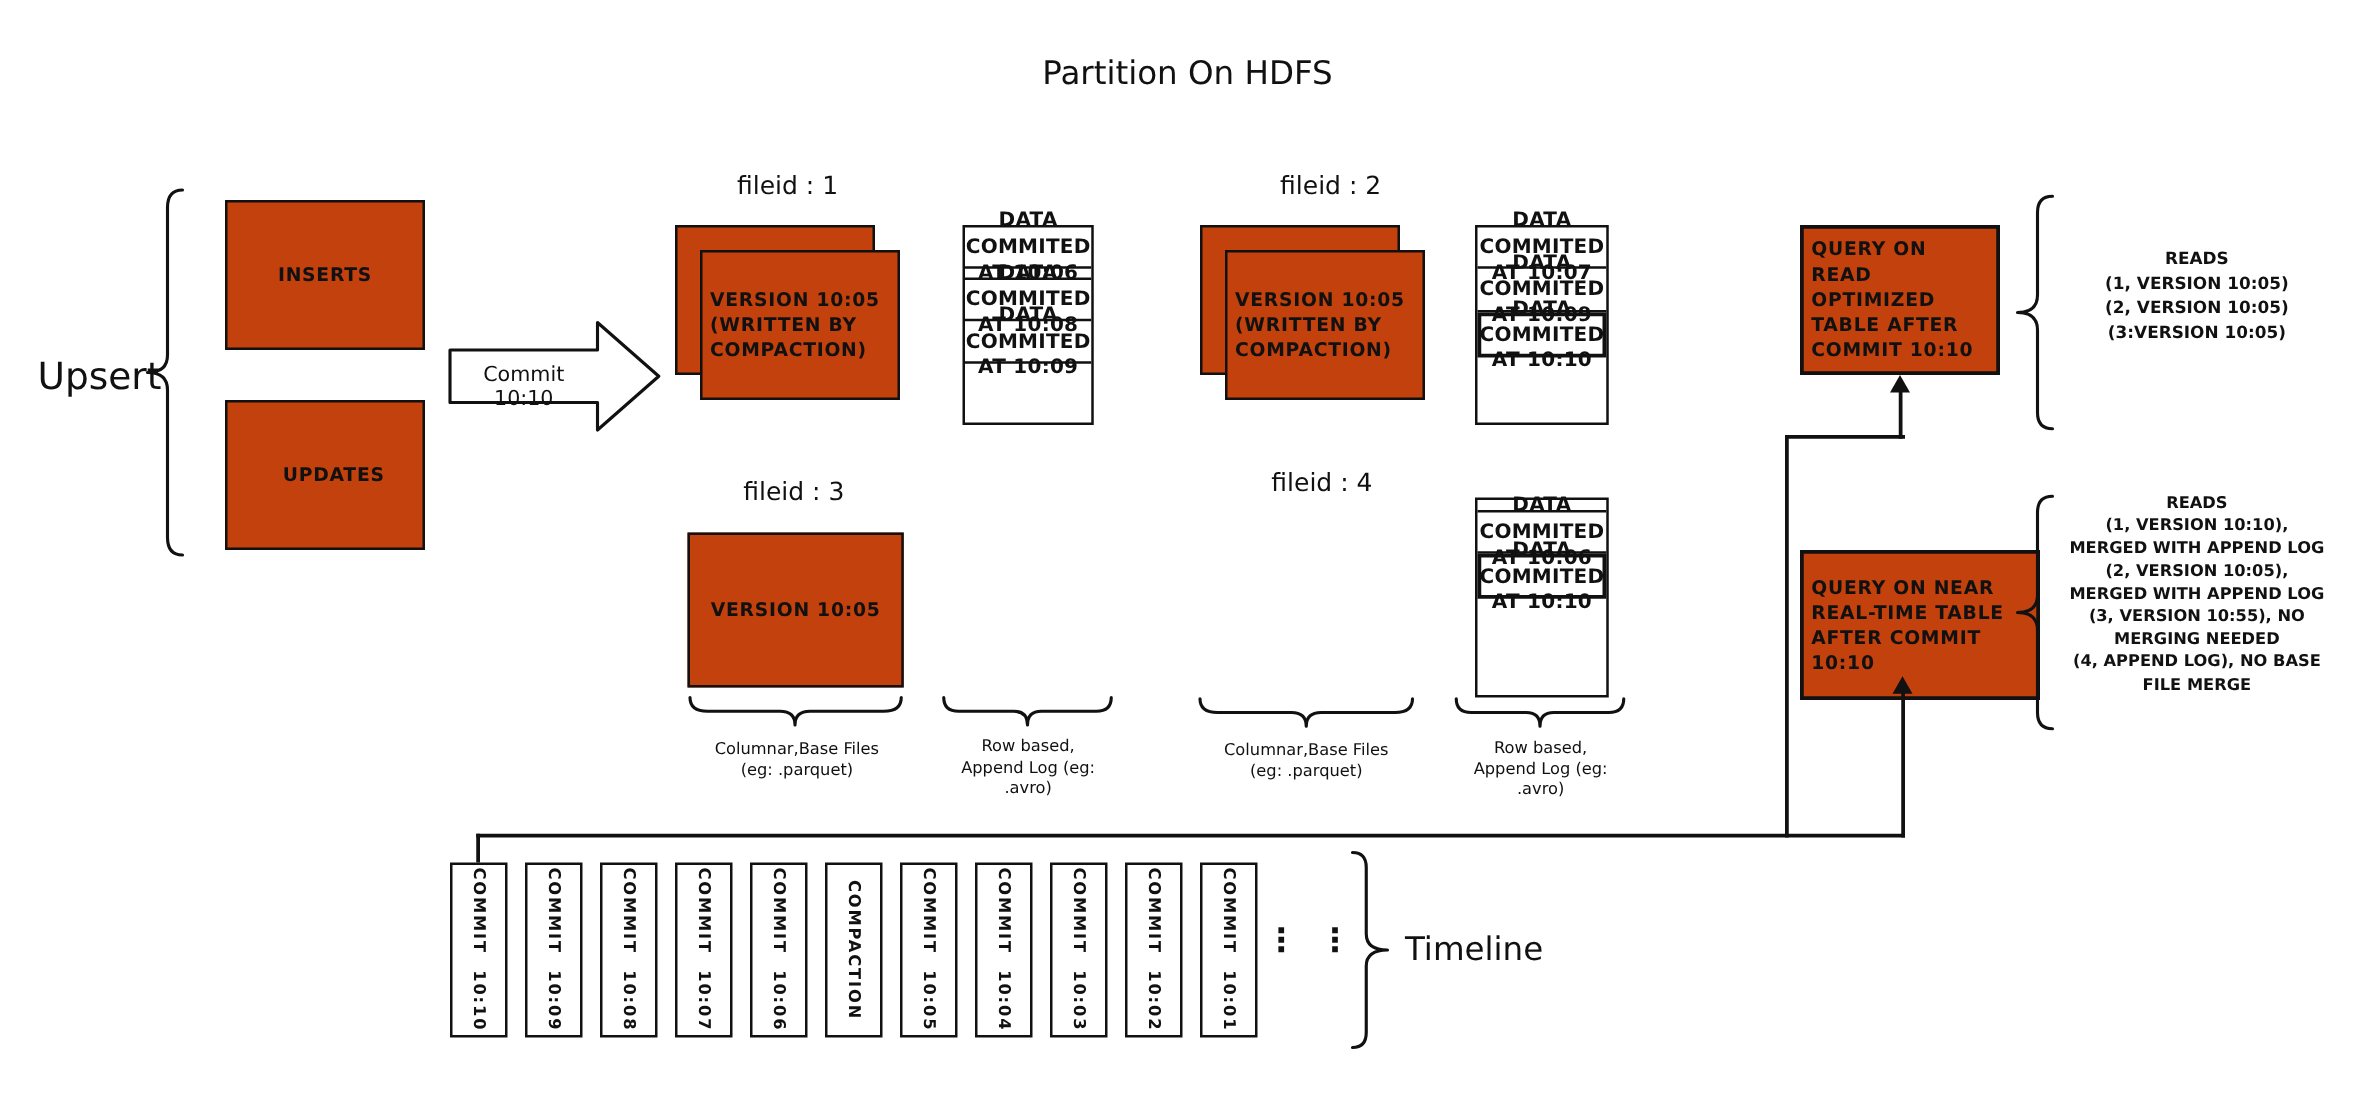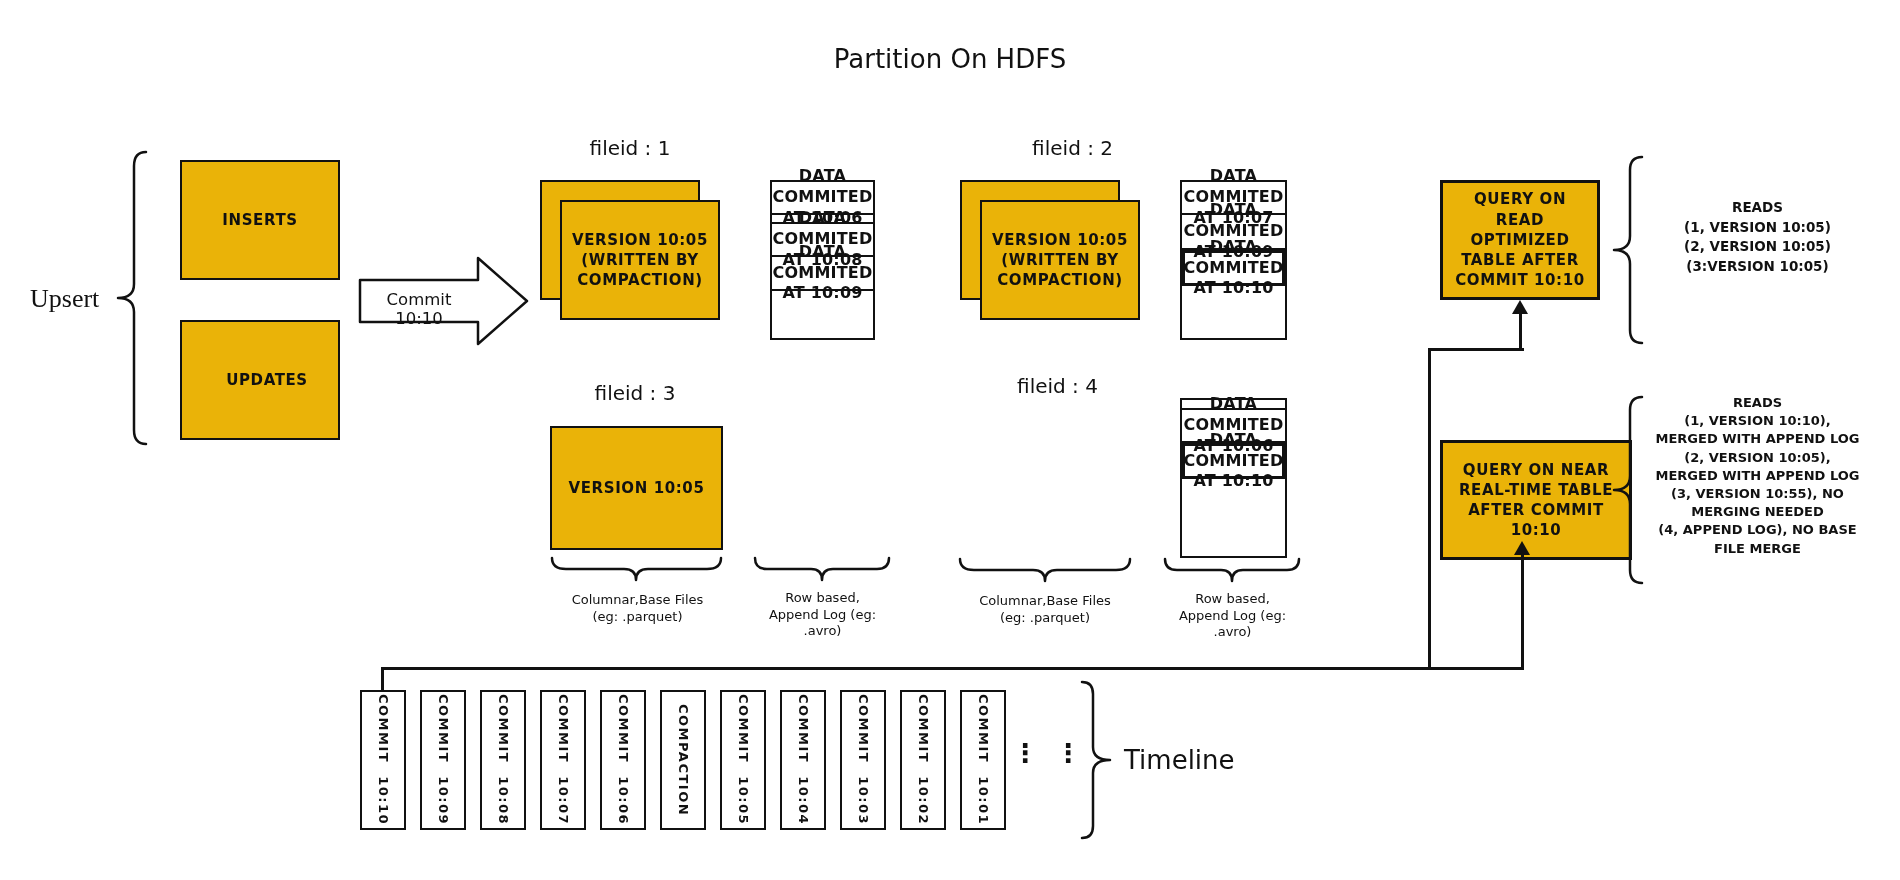--- a/index.html
+++ b/index.html
@@ -1,21 +1,21 @@
 <!DOCTYPE html>
 <html><head>
 <meta charset="utf-8">
 <style>
   :root { --ink:#111; }
   * { box-sizing:border-box; margin:0; padding:0; }
   html,body { background:#fff; }
   body { font-family:"DejaVu Sans", sans-serif; color:var(--ink); }
   #canvas { position:relative; width:1900px; height:880px; background:#fff; overflow:hidden; }
-  .box { position:absolute; border:2.5px solid var(--ink); background:#eab308;
-         display:flex; align-items:center; justify-content:center; text-align:center; }
+  .box { position:absolute; border:2.5px solid var(--ink); background:#c2410c;
+         display:flex; align-items:center; justify-content:center; }
   .caps { font-weight:bold; letter-spacing:.6px; }
   .hand { font-weight:normal; }
 
   .bigbox-text { font-size:15px; line-height:1.35; padding:6px; }
   .fileid { position:absolute; font-size:20px; text-align:center; }
 
   
   .log { position:absolute; border:2.5px solid var(--ink); background:#fff;
          display:flex; flex-direction:column; }
   .seg { border-bottom:2.5px solid var(--ink); display:flex; align-items:center;
@@ -42,21 +42,21 @@
   .reads div { white-space:nowrap; }
   #reads-ro { font-size:13.5px; line-height:1.45; }
   #reads-rt { font-size:13px; line-height:1.4; }
 
   svg.stroke { position:absolute; overflow:visible; }
   svg.stroke path, svg.stroke polygon { fill:none; stroke:var(--ink); stroke-width:2.5;
     stroke-linecap:round; stroke-linejoin:round; }
   svg.stroke polygon { fill:#fff; }
 
   #title { position:absolute; left:750px; top:44px; width:400px; text-align:center; font-size:26px; }
-  #upsert-label { position:absolute; left:30px; top:284px; font-size:26px;font-family:Liberation Serif, serif; }
+  #upsert-label { position:absolute; left:30px; top:284px; font-size:30px; }
   #timeline-label { position:absolute; left:1124px; top:745px; font-size:26px; }
   #commit-arrow-label { position:absolute; left:362px; top:290px; width:114px;
                         text-align:center; font-size:16.5px; }
 </style>
 </head>
 <body>
 
 <div id="canvas">
 
   <div id="title" class="hand">Partition On HDFS</div>
@@ -77,21 +77,21 @@
   <div class="box" style="left:540px; top:180px; width:160px; height:120px;"></div>
   <div class="box caps bigbox-text" style="left:560px; top:200px; width:160px; height:120px;">VERSION 10:05 (WRITTEN BY COMPACTION)</div>
 
   <div class="log" style="left:770px; top:180px; width:105px; height:160px;">
     <div class="seg" style="height:33px;">DATA COMMITED AT 10:06</div>
     <div class="seg-thin" style="height:9px;"></div>
     <div class="seg" style="height:33px;">DATA COMMITED AT 10:08</div>
     <div class="seg" style="height:34px;">DATA COMMITED AT 10:09</div>
   </div>
 
-  <div class="fileid hand" style="left:928px; top:136px; width:185px;text-align:right;">fileid : 2</div>
+  <div class="fileid hand" style="left:972px; top:136px; width:185px;">fileid : 2</div>
   <div class="box" style="left:960px; top:180px; width:160px; height:120px;"></div>
   <div class="box caps bigbox-text" style="left:980px; top:200px; width:160px; height:120px;">VERSION 10:05 (WRITTEN BY COMPACTION)</div>
 
   <div class="log" style="left:1180px; top:180px; width:107px; height:160px;">
     <div class="seg" style="height:33px;">DATA COMMITED AT 10:07</div>
     <div class="seg" style="height:35px;">DATA COMMITED AT 10:09</div>
     <div class="seg thick" style="height:36px;">DATA COMMITED AT 10:10</div>
   </div>
 
   <div class="fileid hand" style="left:545px; top:381px; width:180px;">fileid : 3</div>

